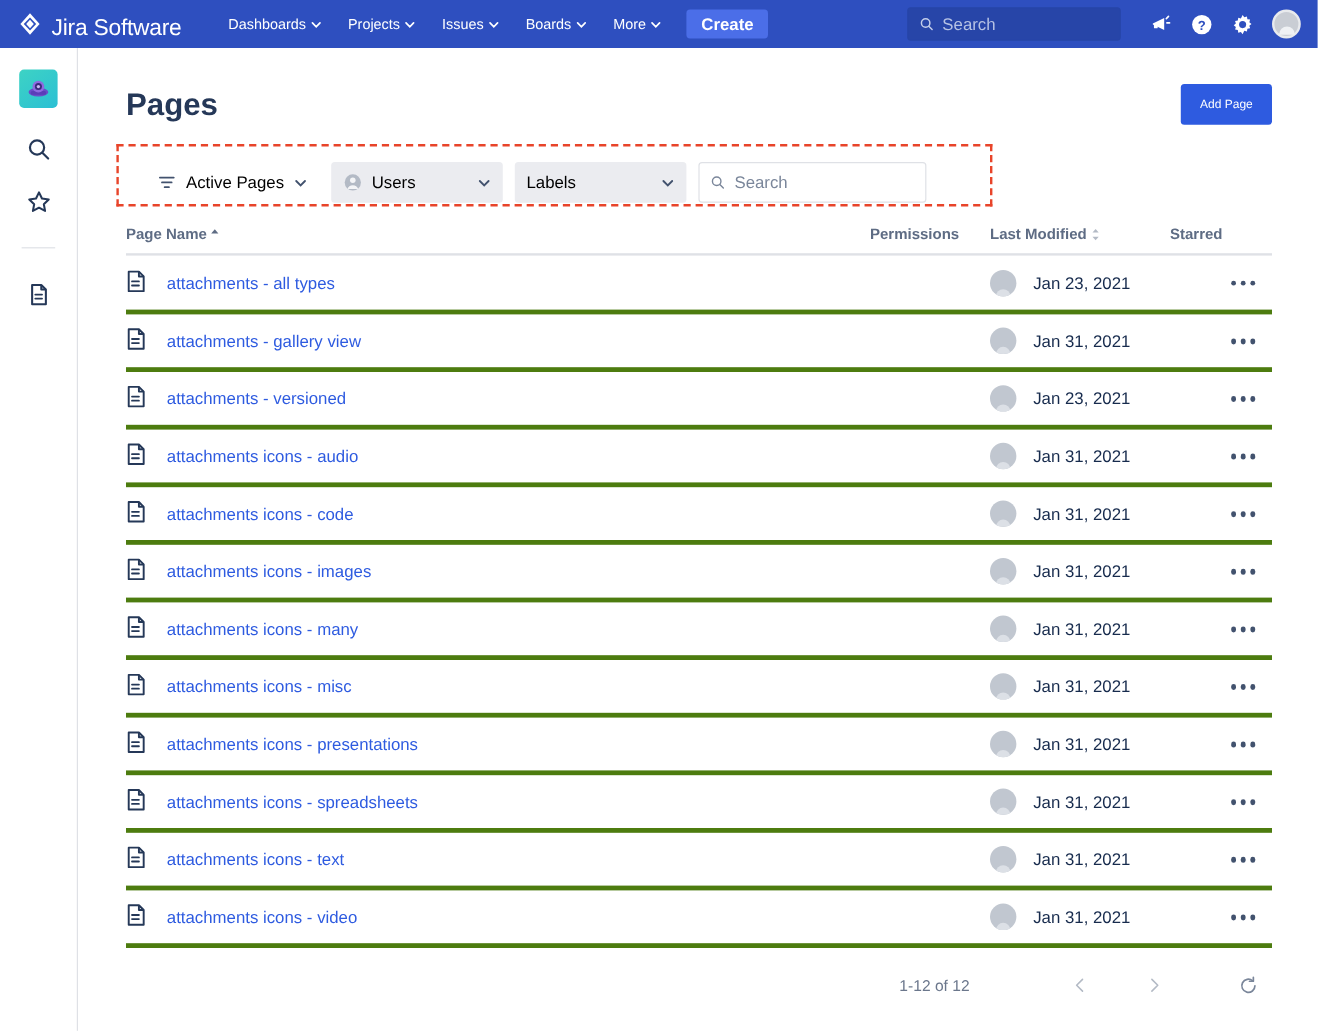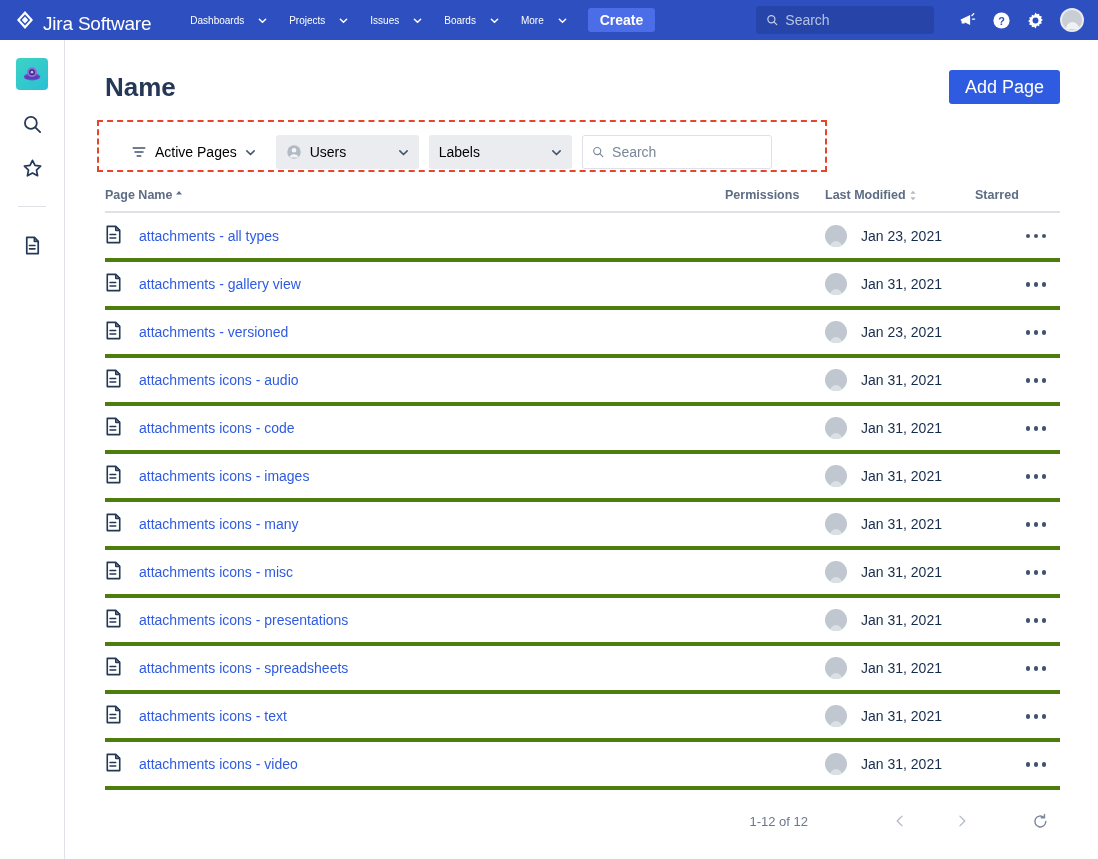--- a/index.html
+++ b/index.html
@@ -21,23 +21,23 @@
     display: flex; align-items: center; gap: 7px;
     margin-left: 14px; margin-right: 28px;
   }
   .brand-logo { width: 22px; height: 22px; flex: none; }
   .brand-text {
     color: #ffffff; font-size: 19px; letter-spacing: -0.2px;
     font-weight: 400; white-space: nowrap; margin-top: 8px;
   }
   .nav-items { display: flex; align-items: center; gap: 0px; }
   .nav-item {
-    display: flex; align-items: center; gap: 14px;
+    display: flex; align-items: center; gap: 4px;
     padding: 0 11px; height: 32px;
-    color: #ffffff; font-size: 10px; cursor: pointer;
+    color: #ffffff; font-size: 12px; cursor: pointer;
     border-radius: 3px; white-space: nowrap;
   }
   .chev { width: 9px; height: 9px; flex: none; }
   .create-btn {
     margin-left: 10px; height: 24px; padding: 0 12px;
     background: #4B6EE8; color: #fff; border: none; border-radius: 3px;
     font-size: 14px; font-weight: 700; cursor: pointer;
     font-family: "Liberation Sans", sans-serif;
   }
   .nav-right {
@@ -105,21 +105,21 @@
   .page-head {
     display: flex; align-items: center; justify-content: space-between;
     margin-bottom: 22px;
   }
   .page-title {
     font-size: 26px; color: #253858; font-weight: 600;
   }
   .add-page-btn {
     height: 34px; padding: 0 16px; background: #2E5BE0;
     color: #fff; border: none; border-radius: 3px;
-    font-size: 18px; font-weight: 500; cursor: pointer;
+    font-size: 10px; font-weight: 500; cursor: pointer;
     font-family: "Liberation Sans", sans-serif;
   }
 
   
   .filter-wrap {
     position: relative; margin-bottom: 10px;
     width: 730px; height: 52px;
   }
   .filter-annot {
     position: absolute; left: -8px; top: -6px;
@@ -317,21 +317,21 @@
       <path d="M13 2.6v4h4" fill="none" stroke="#253858" stroke-width="1.8" stroke-linejoin="round"></path>
       <line x1="7.8" y1="11" x2="13.6" y2="11" stroke="#253858" stroke-width="1.7" stroke-linecap="round"></line>
       <line x1="7.8" y1="14.5" x2="13.6" y2="14.5" stroke="#253858" stroke-width="1.7" stroke-linecap="round"></line>
     </svg>
   </div>
 </div>
 
 <div class="main">
 
   <div class="page-head">
-    <div class="page-title">Name</div>
+    <div class="page-title">Pages</div>
     <button class="add-page-btn">Add Page</button>
   </div>
 
   <div class="filter-wrap">
     <div class="filter-annot"></div>
     <div class="filter-bar">
 
       <div class="filter-pill plain">
         <svg width="16" height="16" viewBox="0 0 18 18">
           <line x1="2.5" y1="4.5" x2="15.5" y2="4.5" stroke="#42526E" stroke-width="1.7" stroke-linecap="round"></line>

